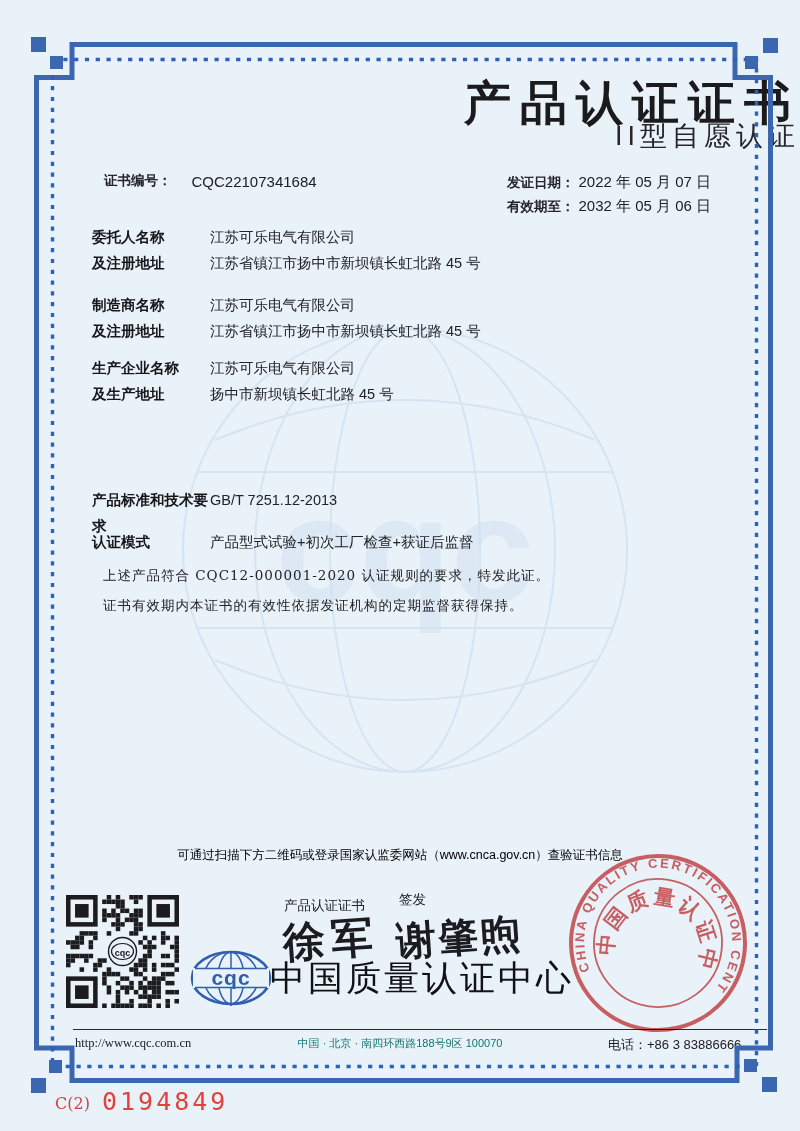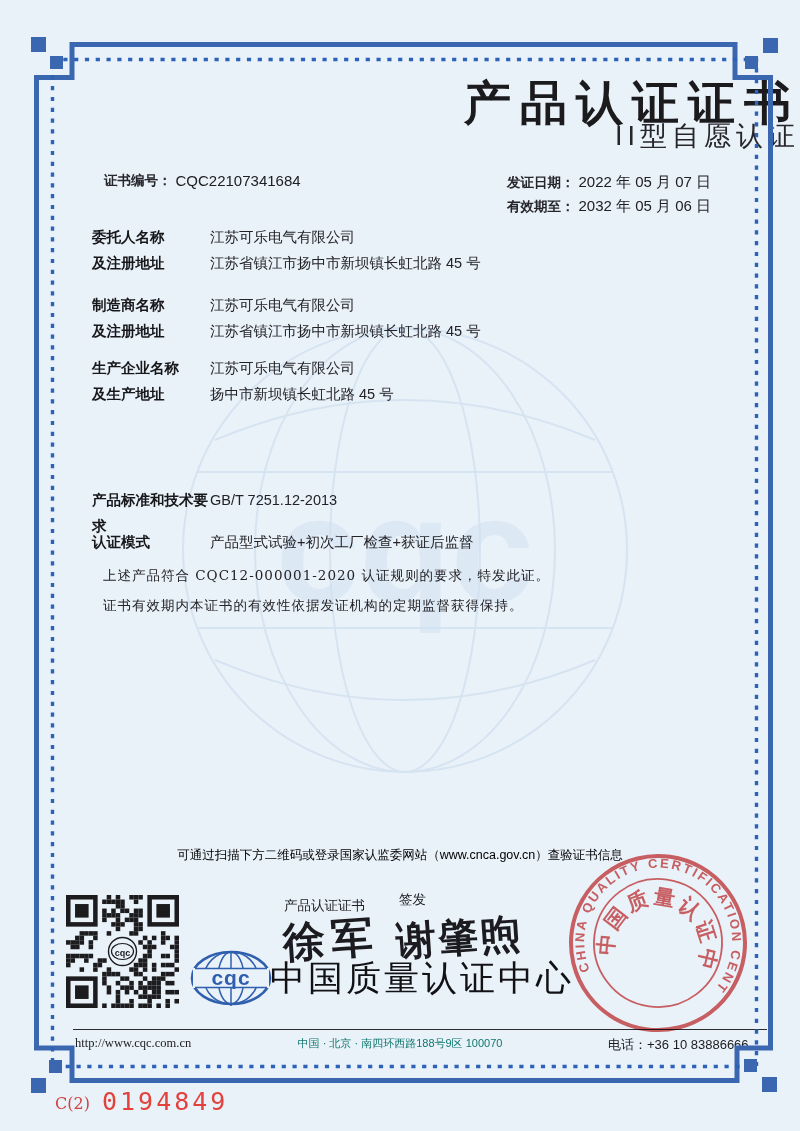--- a/index.html
+++ b/index.html
@@ -26,21 +26,21 @@
     font-size:47px;font-weight:700;color:#1b1b1d;letter-spacing:9px;z-index:3;
   }
   .subtitle{
     left:0;top:118px;width:100%;text-align:right;
     font-size:27px;font-weight:500;color:#26262a;letter-spacing:5px;z-index:3;
   }
 
   
   .meta-label{font-family:"DejaVu Serif", serif;font-size:13.5px;color:#26262a;font-weight:600;}
   .meta-value{font-size:15px;color:#202024;}
-  .certno{left:104px;top:172px;z-index:3;display:flex;gap:4px;align-items:flex-start;}
+  .certno{left:104px;top:172px;z-index:3;display:flex;gap:20px;align-items:flex-end;}
   .dates{left:507px;top:170px;z-index:3;line-height:23px;}
   .dates .row{display:flex;gap:4px;align-items:baseline;}
 
   
   .field{left:92px;z-index:3;display:flex;line-height:26px;}
   .flabels{width:118px;font-weight:700;font-size:14.5px;color:#17171a;flex-shrink:0;}
   .fvalues{font-size:14.5px;color:#232327;max-width:545px;}
 
   
   .statement{
@@ -415,18 +415,18 @@
       <path id="seal-zh-path" d="M 60.1 120.6 A 44 44 0 1 1 143.9 120.6" fill="none"></path>
       <text font-size="21" font-weight="700" fill="#d65252" letter-spacing="3" font-family="Liberation Sans, sans-serif">
         <textPath href="#seal-zh-path" startOffset="0">中国质量认证中心</textPath>
       </text>
     </g>
   </svg>
 
   <div class="abs footer-rule"></div>
   <div class="abs footer-web">http://www.cqc.com.cn</div>
   <div class="abs footer-addr">中国 · 北京 · 南四环西路188号9区   100070</div>
-  <div class="abs footer-phone">电话：+36 10 83886666</div>
+  <div class="abs footer-phone">电话：+86 3 83886666</div>
 
   <div class="abs serial-prefix">C(2)</div>
   <div class="abs serial-number">0194849</div>
 
 </div>
 
 </body></html>

